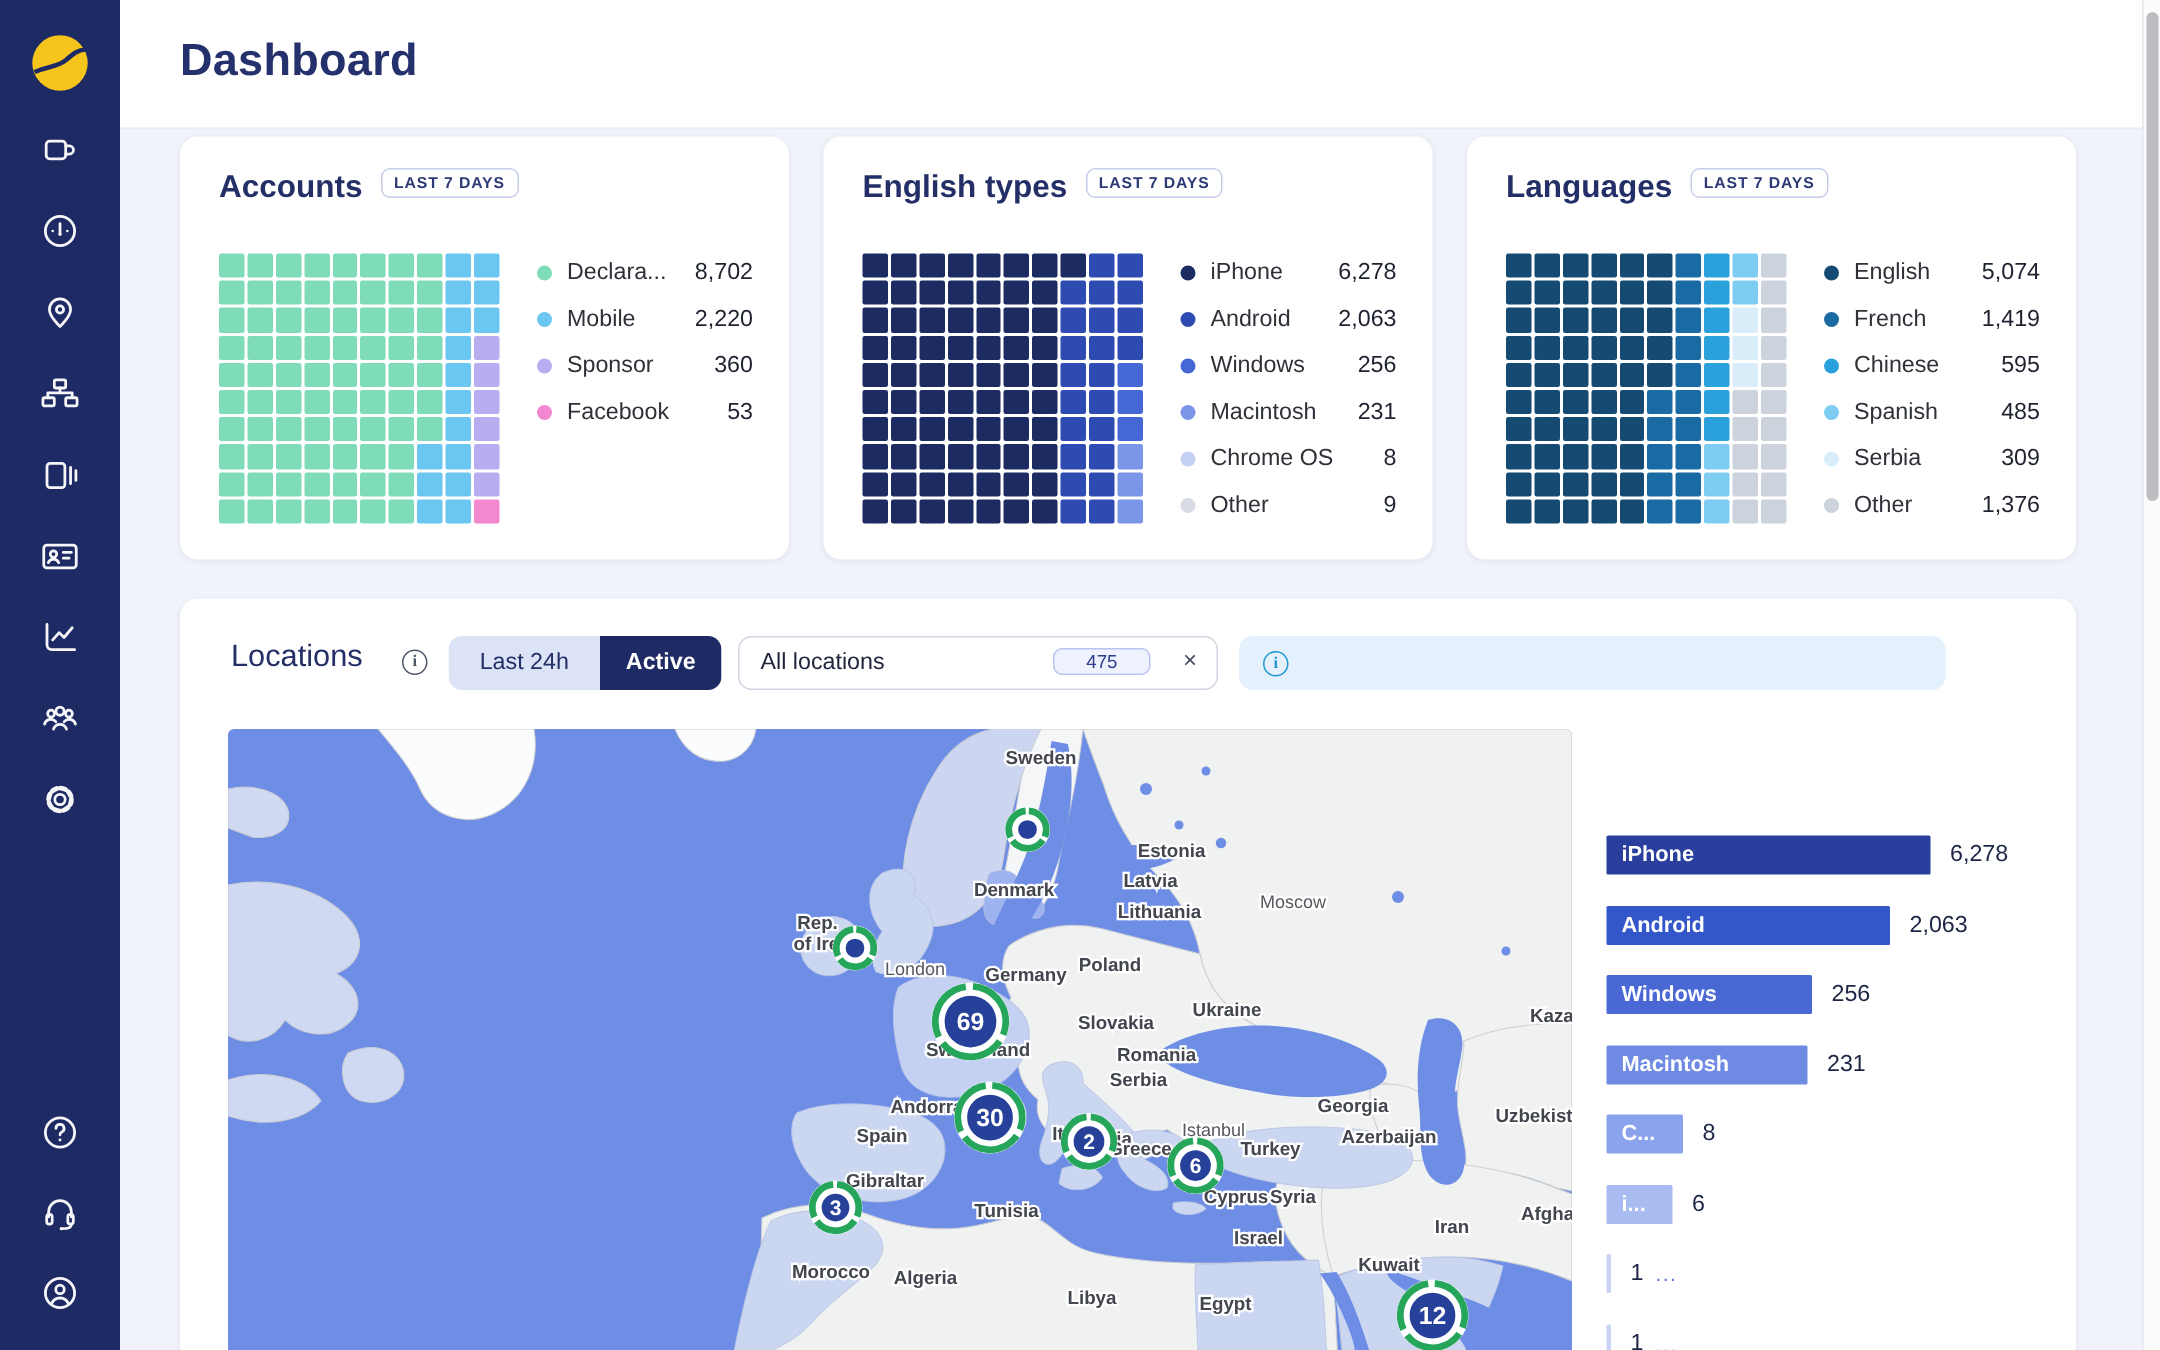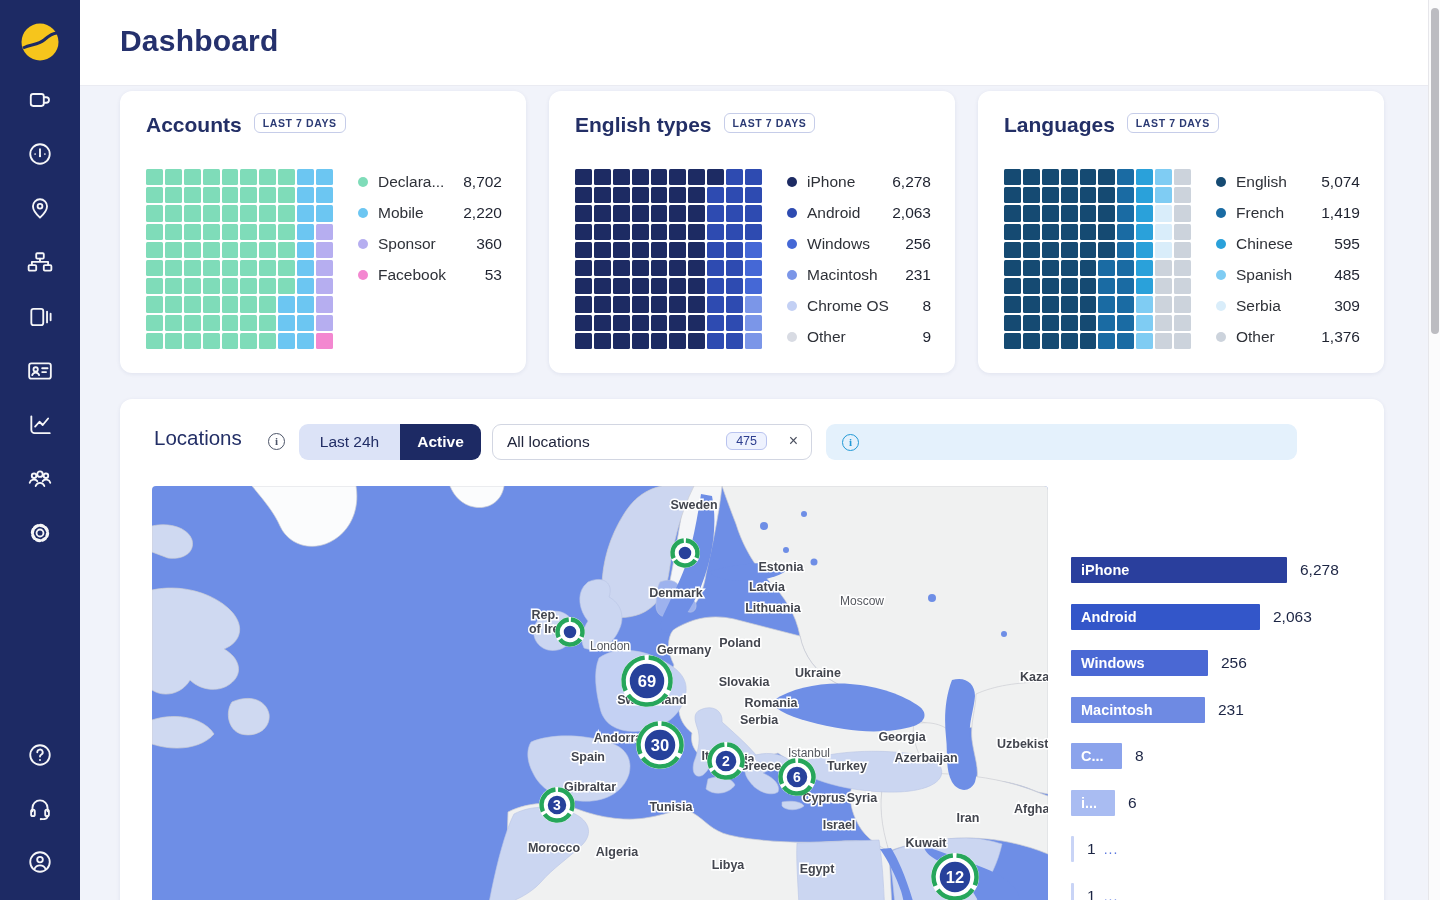--- a/index.html
+++ b/index.html
@@ -42,21 +42,21 @@
   
   .loc-title { position:absolute; left:34px; top:27px; font-size:20.5px; font-weight:400; color:#232f66; }
   .info-icon { position:absolute; left:148px; top:34px; width:17px; height:17px; border:1.4px solid #4c5468; border-radius:50%;
     color:#4c5468; font-size:11px; line-height:14px; text-align:center; font-weight:600; font-family:"Liberation Serif",serif; }
   .toggle { position:absolute; left:179px; top:25px; height:36px; display:flex; border-radius:9px; overflow:hidden; cursor:pointer; }
   .tog-a { width:101px; background:#dce3f7; color:#222e66; font-size:15.5px; display:flex; align-items:center; justify-content:center; }
   .tog-b { width:81px; background:#1d2a64; color:#fff; font-size:15.5px; font-weight:700; display:flex; align-items:center; justify-content:center; }
   .search { position:absolute; left:372px; top:25px; width:320px; height:36px; background:#fff; border:1px solid #d2d6e2; border-radius:9px; }
   .search .val { position:absolute; left:14px; top:8px; font-size:15.5px; color:#20253c; }
   .search .count { position:absolute; right:44px; top:7px; font-size:12.5px; color:#2c3d8f; background:#eef2fe;
-    border:1px solid #b9c3ef; border-radius:6px; padding:1px 9px; }
+    border:1px solid #b9c3ef; border-radius:6px; padding:1px 21px; }
   .search .x { position:absolute; right:13px; top:7px; font-size:16px; color:#4a4f5e; cursor:pointer; }
   .banner { position:absolute; left:706px; top:25px; width:471px; height:36px; background:#e4f1fc; border-radius:9px;
     display:flex; align-items:center; padding-left:16px; }
   .banner .b-ic { width:17px; height:17px; border:1.5px solid #2199d6; border-radius:50%; color:#2199d6; font-size:11px;
     line-height:14px; text-align:center; font-weight:700; flex:none; font-family:"Liberation Serif",serif; }
   .banner .b-tx { margin-left:12px; font-size:15px; color:#233356; }
 
   
   .map { position:absolute; left:32px; top:87px; width:896px; height:460px; border-radius:4px; overflow:hidden; cursor:grab; }
   .map svg text { font-family:"Liberation Sans",sans-serif; }

